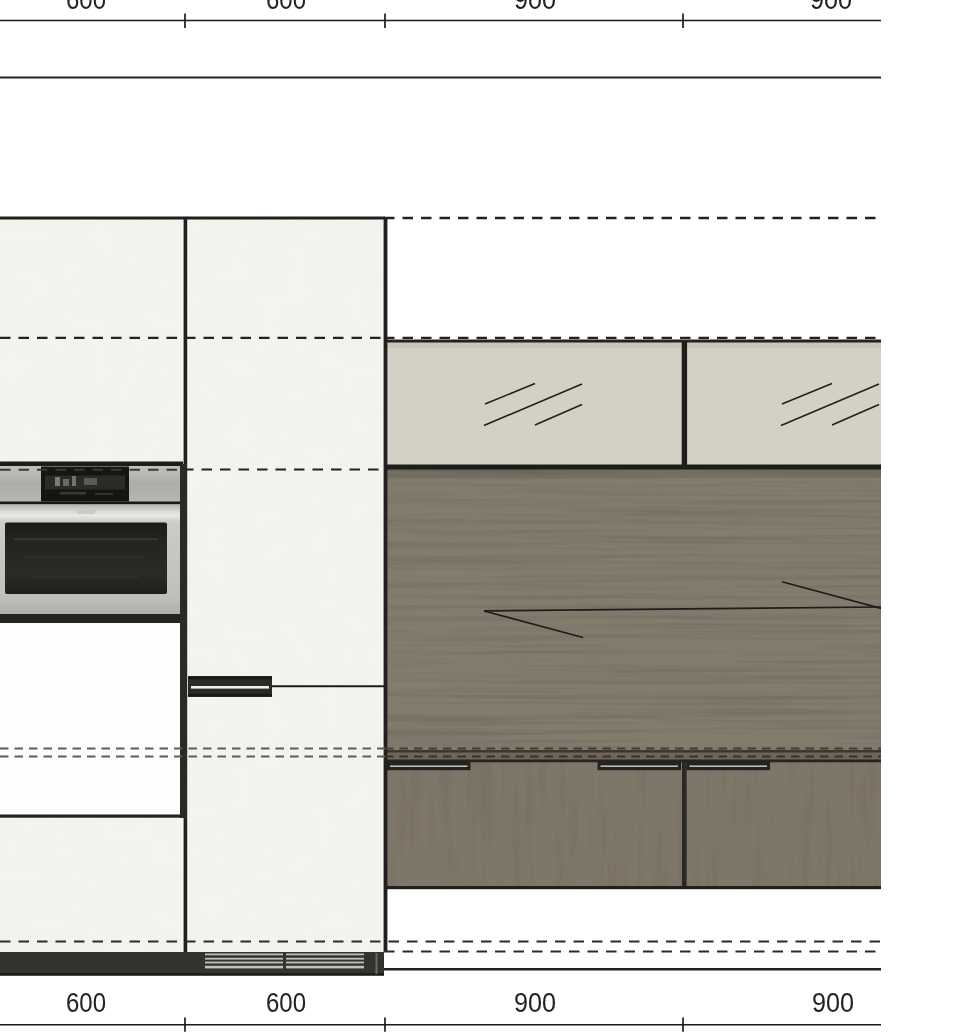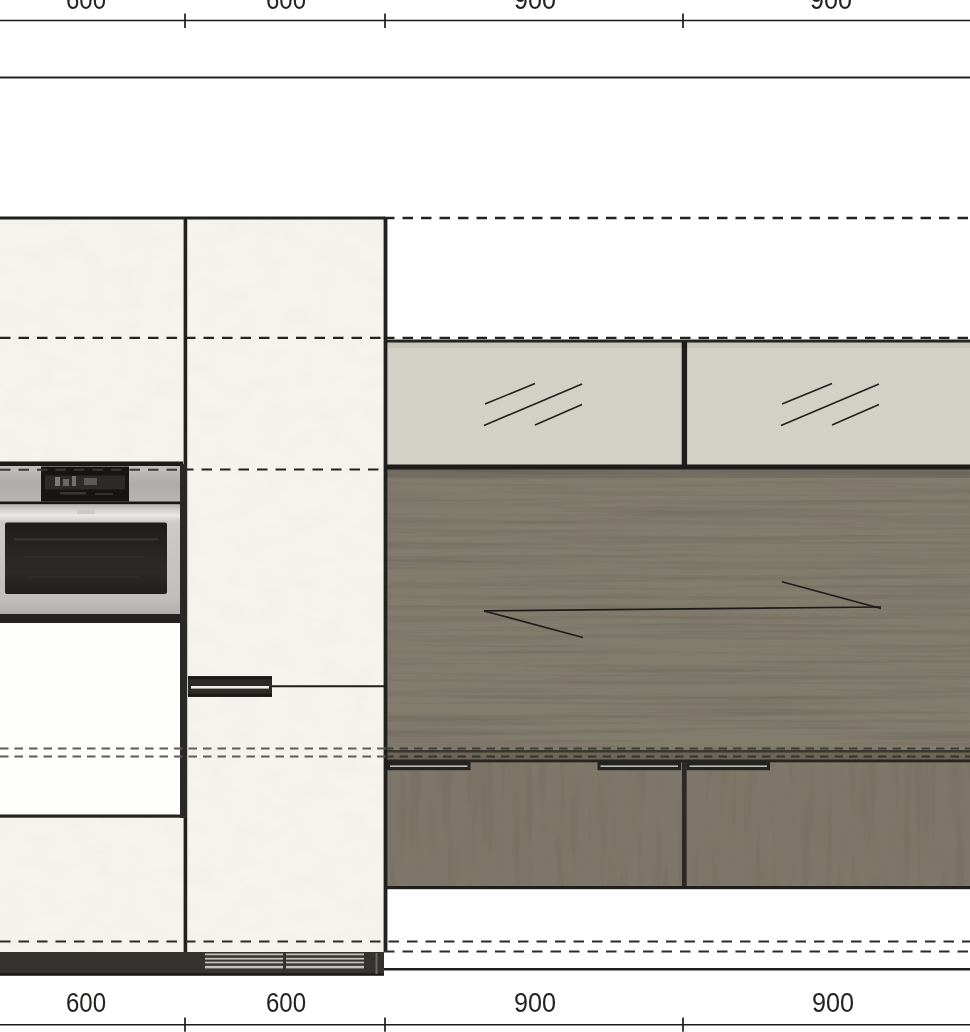--- a/index.html
+++ b/index.html
@@ -1,16 +1,16 @@
 <!DOCTYPE html>
 <html><head>
 <meta charset="utf-8">
 <style>
   html,body{margin:0;padding:0;background:#ffffff;}
-  #page{position:relative;width:970px;height:1032px;overflow:hidden;background:#f0abfc;
+  #page{position:relative;width:881px;height:1032px;overflow:hidden;background:#f0abfc;
         font-family:"Liberation Sans", sans-serif;}
   svg{display:block;}
 </style>
 </head>
 <body>
 <div id="page">
 <svg width="970" height="1032" viewBox="0 0 970 1032" xmlns="http://www.w3.org/2000/svg">
 <defs>
   <filter id="fCream" x="0%" y="0%" width="100%" height="100%">
     <feTurbulence type="fractalNoise" baseFrequency="0.035 0.045" numOctaves="3" seed="4" result="t"></feTurbulence>

